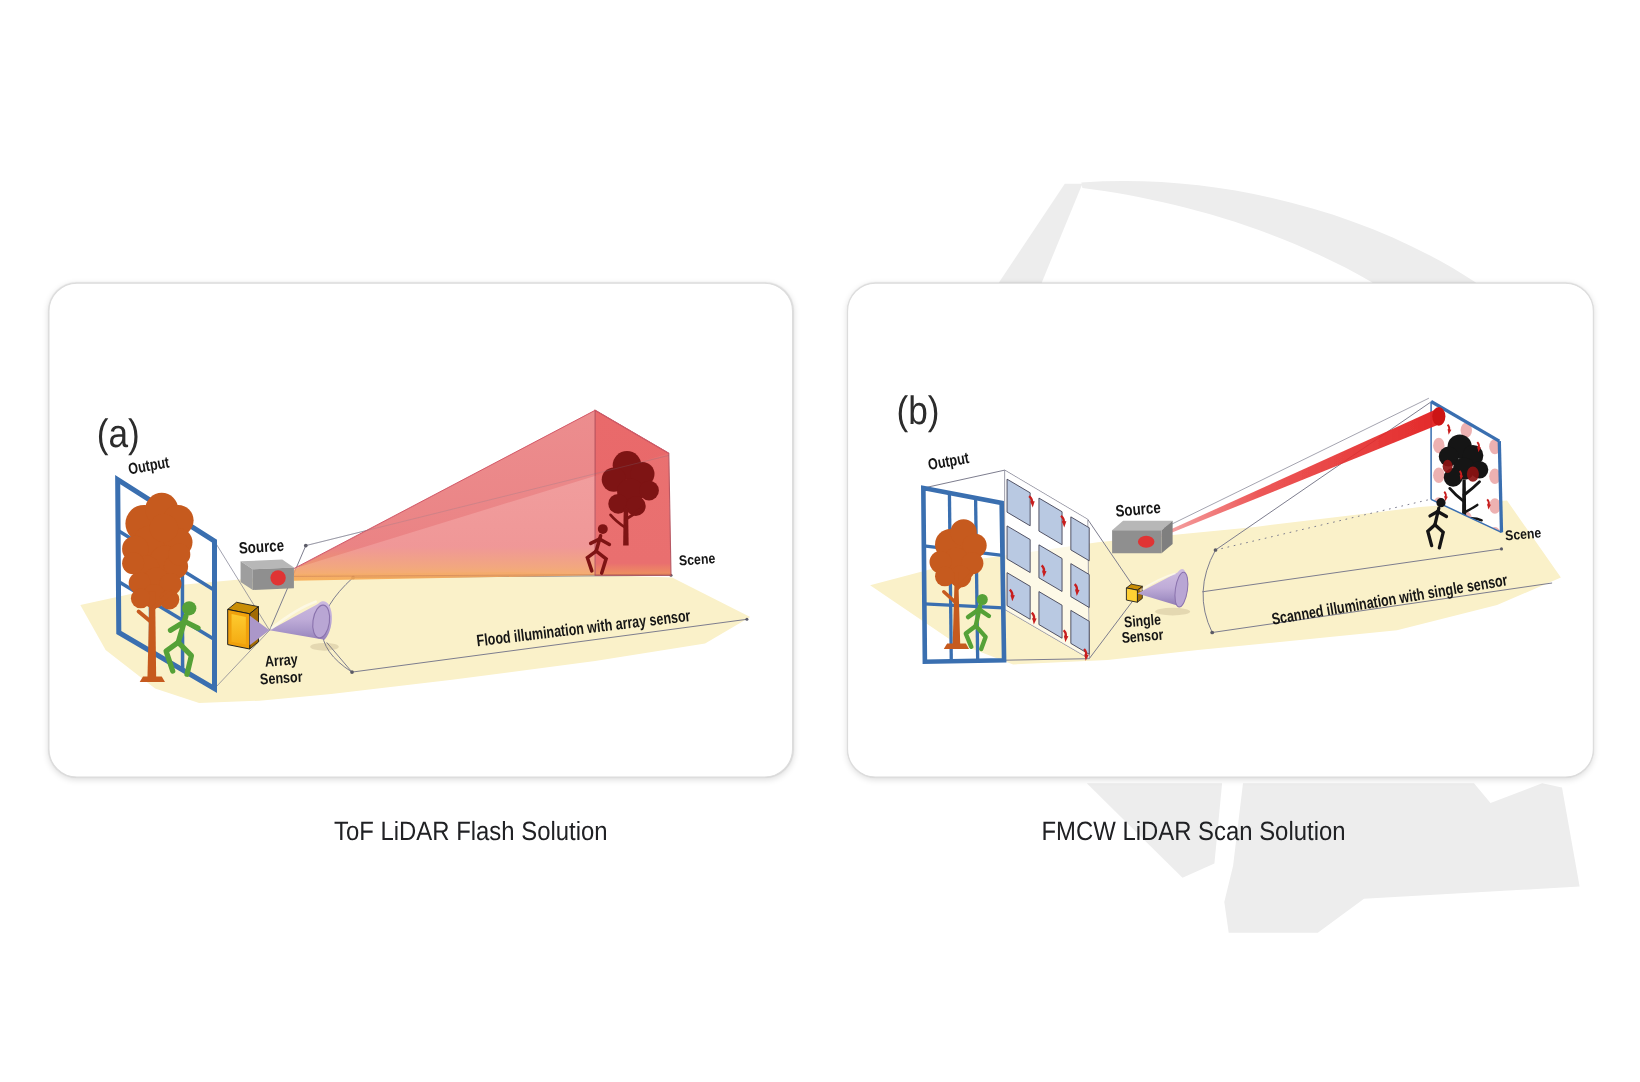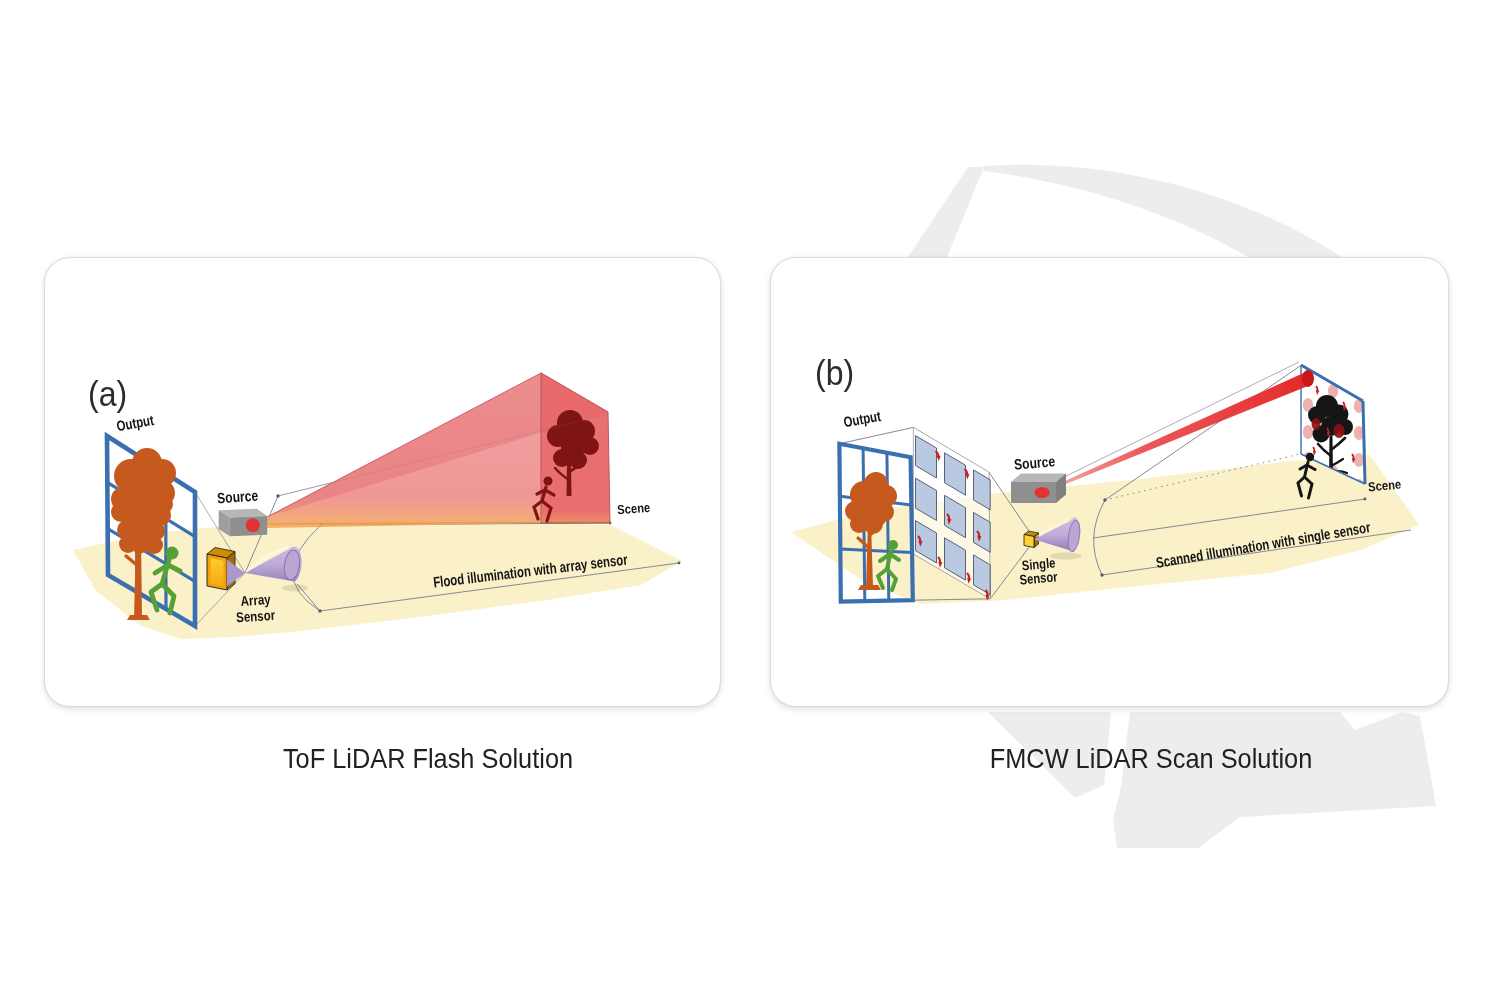--- a/index.html
+++ b/index.html
@@ -14,26 +14,26 @@
     position:absolute;top:257px;width:675px;height:448px;
     background:#ffffff;border:1px solid var(--c-card-border,#dcdcdc);
     border-radius:26px;z-index:2;
     box-shadow:0 2px 6px rgba(0,0,0,0.13), 0 0 1px rgba(0,0,0,0.08);
   }
   #card-a{left:44px;}
   #card-b{left:770px;width:677px;}
   .card svg{position:absolute;left:0;top:0;width:100%;height:100%;}
   .caption{
     position:absolute;top:743px;transform:translateX(-50%);
-    font-size:28px;color:var(--c-caption-text,#202124);
+    font-size:24px;color:var(--c-caption-text,#202124);
     white-space:nowrap;z-index:3;
   }
   .caption span{display:inline-block;transform:scaleX(0.905);transform-origin:center;}
   #caption-a{left:428px;}
-  #caption-b{left:1151px;text-decoration:underline;}
+  #caption-b{left:1085px;text-decoration:underline;}
 
   
   .ground{fill:var(--c-ground);}
   .gridline{stroke:var(--c-grid-blue);fill:none;}
   .tree{fill:var(--c-tree-orange);}
   .tree-stroke{stroke:var(--c-tree-orange);fill:none;stroke-linecap:round;}
   .person-stroke{stroke:var(--c-person-green);fill:none;stroke-linecap:round;stroke-linejoin:round;}
   .person-head{fill:var(--c-person-green);}
   .maroon{fill:var(--c-silhouette-maroon);}
   .maroon-stroke{stroke:var(--c-silhouette-maroon);fill:none;stroke-linecap:round;}

